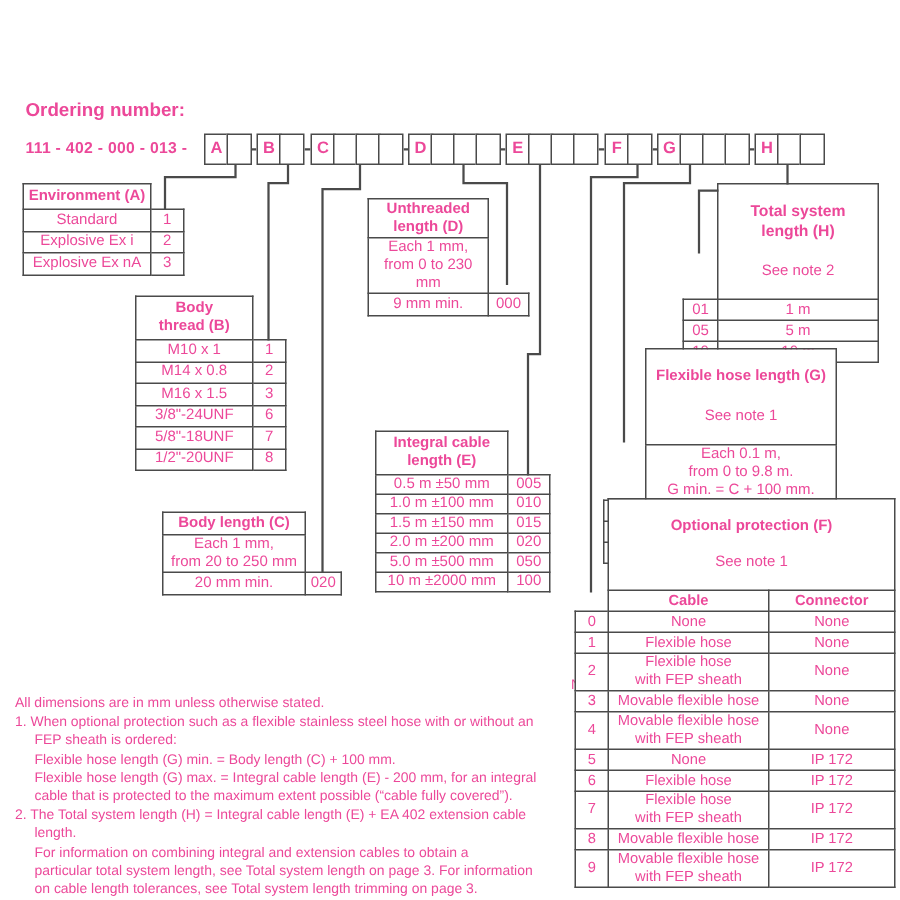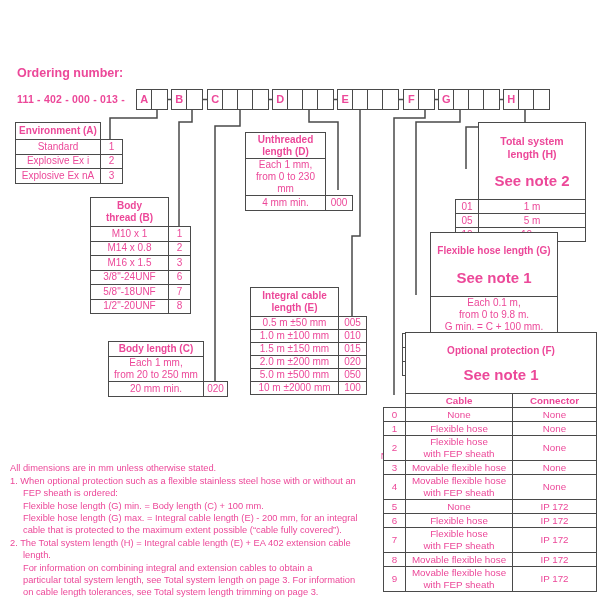--- a/index.html
+++ b/index.html
@@ -13,21 +13,21 @@
   .cell{box-sizing:border-box;width:16.5px;height:21px;border:1.5px solid #4a4a4a;
         margin-left:-1.5px;background:#fff;text-align:center;font-size:11px;
         font-weight:bold;line-height:18px;}
   .cell:first-child{margin-left:0;}
   .tbl{position:absolute;border-collapse:collapse;table-layout:fixed;z-index:1;}
   .tbl td{border:1.5px solid #4a4a4a;background:#fff;text-align:center;vertical-align:middle;
           padding:0 2px;font-size:10px;line-height:12px;white-space:pre-line;}
   .tbl td.ghost{border:none;background:transparent;}
   .hd{font-weight:bold;font-size:10.5px;line-height:12.5px;}
   .hd-sm{font-weight:bold;font-size:10px;line-height:12px;}
-  .sub{font-size:15px;font-weight:bold;margin-top:3px;}
+  .sub{font-size:10px;font-weight:normal;margin-top:3px;}
   .f-tbl td{font-size:9.8px;}
   .notes{position:absolute;left:10px;top:416px;width:395px;font-size:9.3px;
          line-height:12.4px;white-space:nowrap;}
   .notes .nheading{margin-left:7px;text-align:right;}
   .nline{padding-left:0;}
   .nline.ind{padding-left:13px;}
 </style>
 </head>
 <body>
 
@@ -187,21 +187,21 @@
           <td class="hd" style="height:25px">Unthreaded
 length (D)</td>
           <td class="ghost"></td>
         </tr>
     <tr>
           <td style="height:25px">Each 1 mm,
 from 0 to 230 mm</td>
           <td class="ghost"></td>
         </tr>
     <tr>
-          <td style="height:14px">4 mm min.</td>
+          <td style="height:14px">9 mm min.</td>
           <td>000</td>
         </tr>
   </tbody>
     </table>
 
   <table class="tbl" style="left:250px;top:253px">
     <colgroup>
         <col style="width:88px">
         <col style="width:28px">
       </colgroup>

